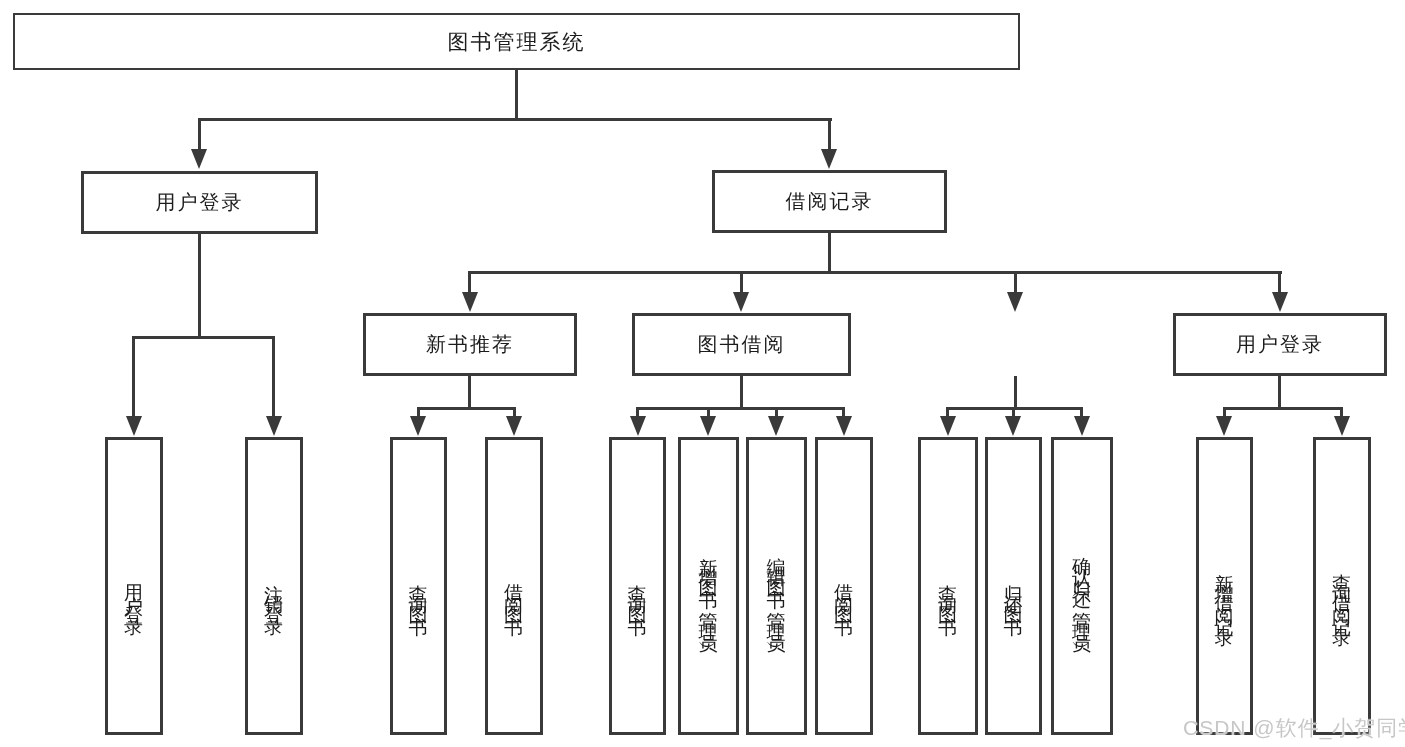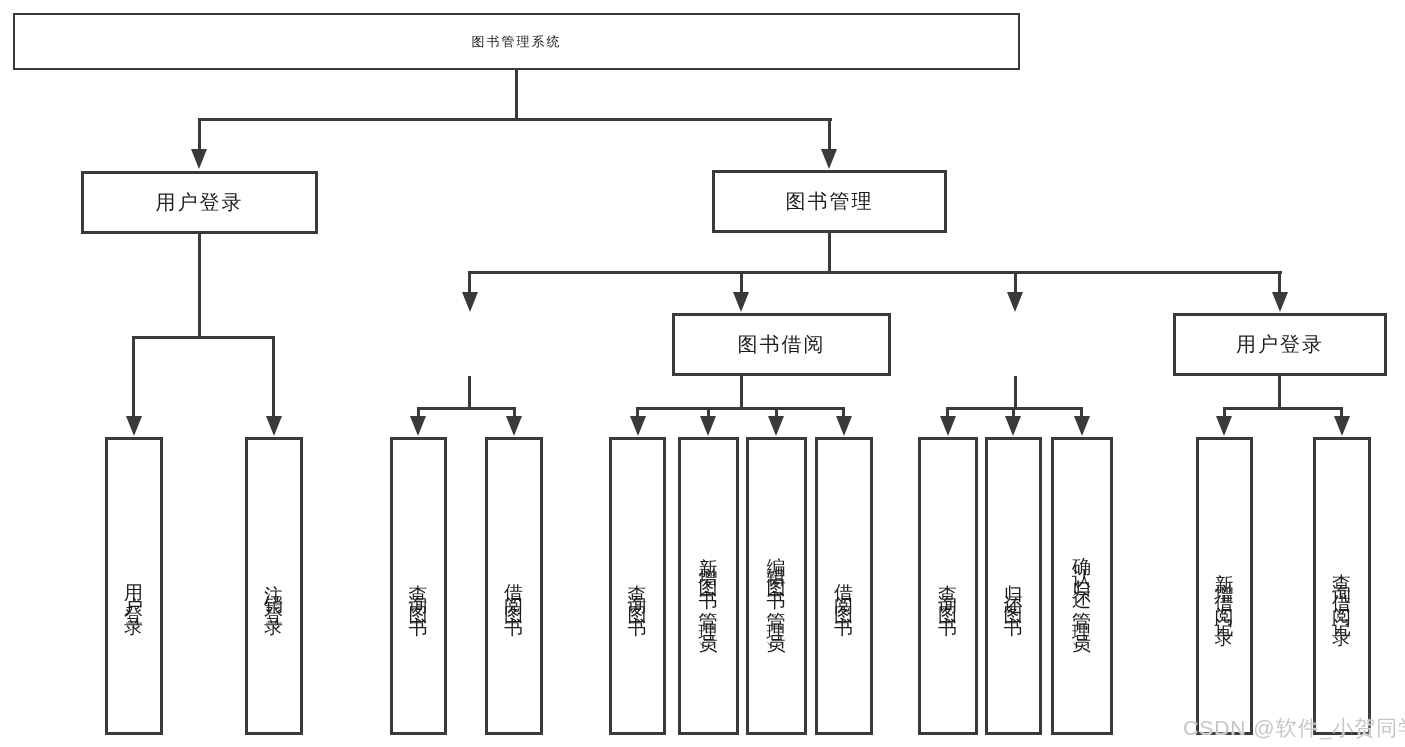--- a/index.html
+++ b/index.html
@@ -17,21 +17,21 @@
     border: 3px solid #3a3a3a;
     background: #ffffff;
     display: flex;
     align-items: center;
     justify-content: center;
     font-size: 20px;
     color: #1c1c1c;
     letter-spacing: 2px;
     z-index: 2;
   }
-  .box-root { border-width: 2px; font-size: 13px; text-align: center; }
+  .box-root { border-width: 2px; font-size: 21px; text-align: center; }
   .box-v {
     writing-mode: vertical-rl;
     text-orientation: mixed;
     font-size: 19px;
     letter-spacing: 11px;
     line-height: 1;
     padding-top: 10px;
   }
   .line {
     position: absolute;
@@ -61,24 +61,25 @@
 </style>
 </head>
 <body>
 
 <div id="canvas">
 
   <div class="box box-root" style="left:13px; top:13px; width:1007px; height:57px;">图书管理系统</div>
 
   <div class="box" style="left:81px; top:171px; width:237px; height:63px;">用户登录</div>
 
-  <div class="box" style="left:712px; top:170px; width:235px; height:63px;">图书管理</div>
+  <div class="box" style="left:712px; top:170px; width:235px; height:63px;">借阅记录</div>
 
+  <div class="box" style="left:363px; top:313px; width:214px; height:63px;">新书推荐</div>
 
-  <div class="box" style="left:632px; top:313px; width:219px; height:63px;margin-left:40px;">图书借阅</div>
+  <div class="box" style="left:632px; top:313px; width:219px; height:63px;">图书借阅</div>
 
 
   <div class="box" style="left:1173px; top:313px; width:214px; height:63px;">用户登录</div>
 
   <div class="box box-v" style="left:105px; top:437px; width:58px; height:298px;">用户登录</div>
 
   <div class="box box-v" style="left:245px; top:437px; width:58px; height:298px;">注销登录</div>
 
   <div class="box box-v" style="left:390px; top:437px; width:57px; height:298px;">查询图书</div>
 

